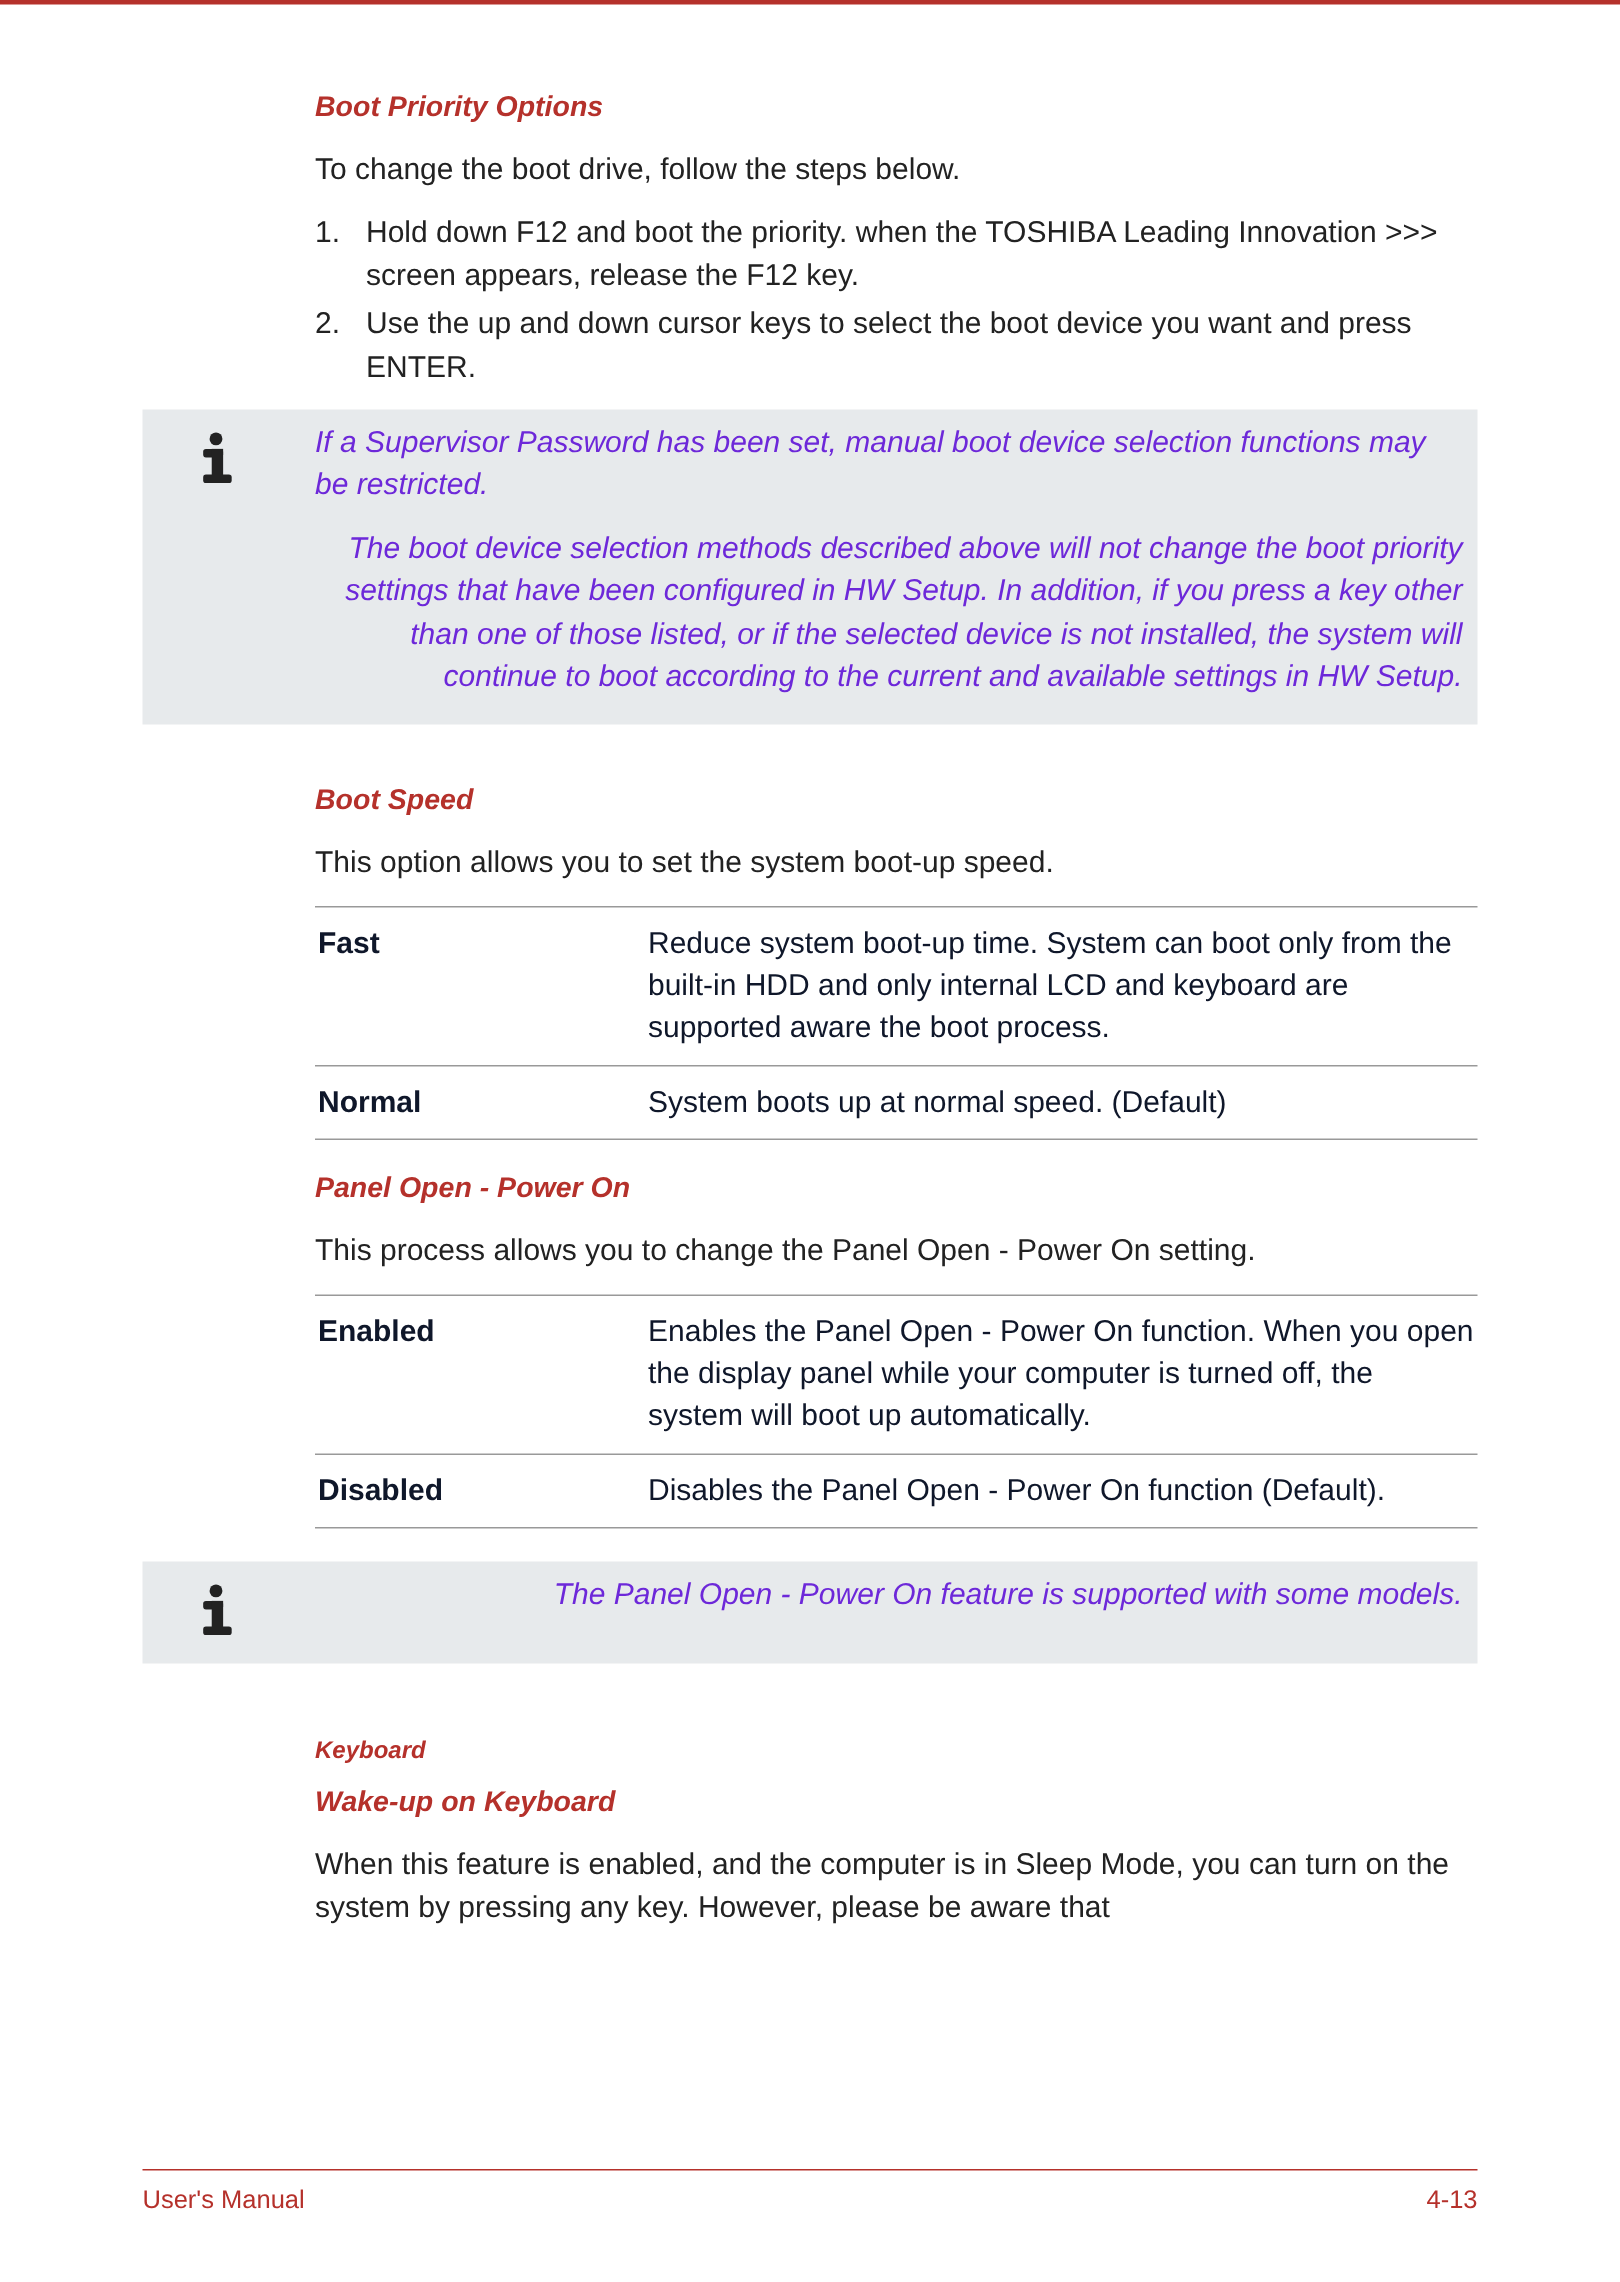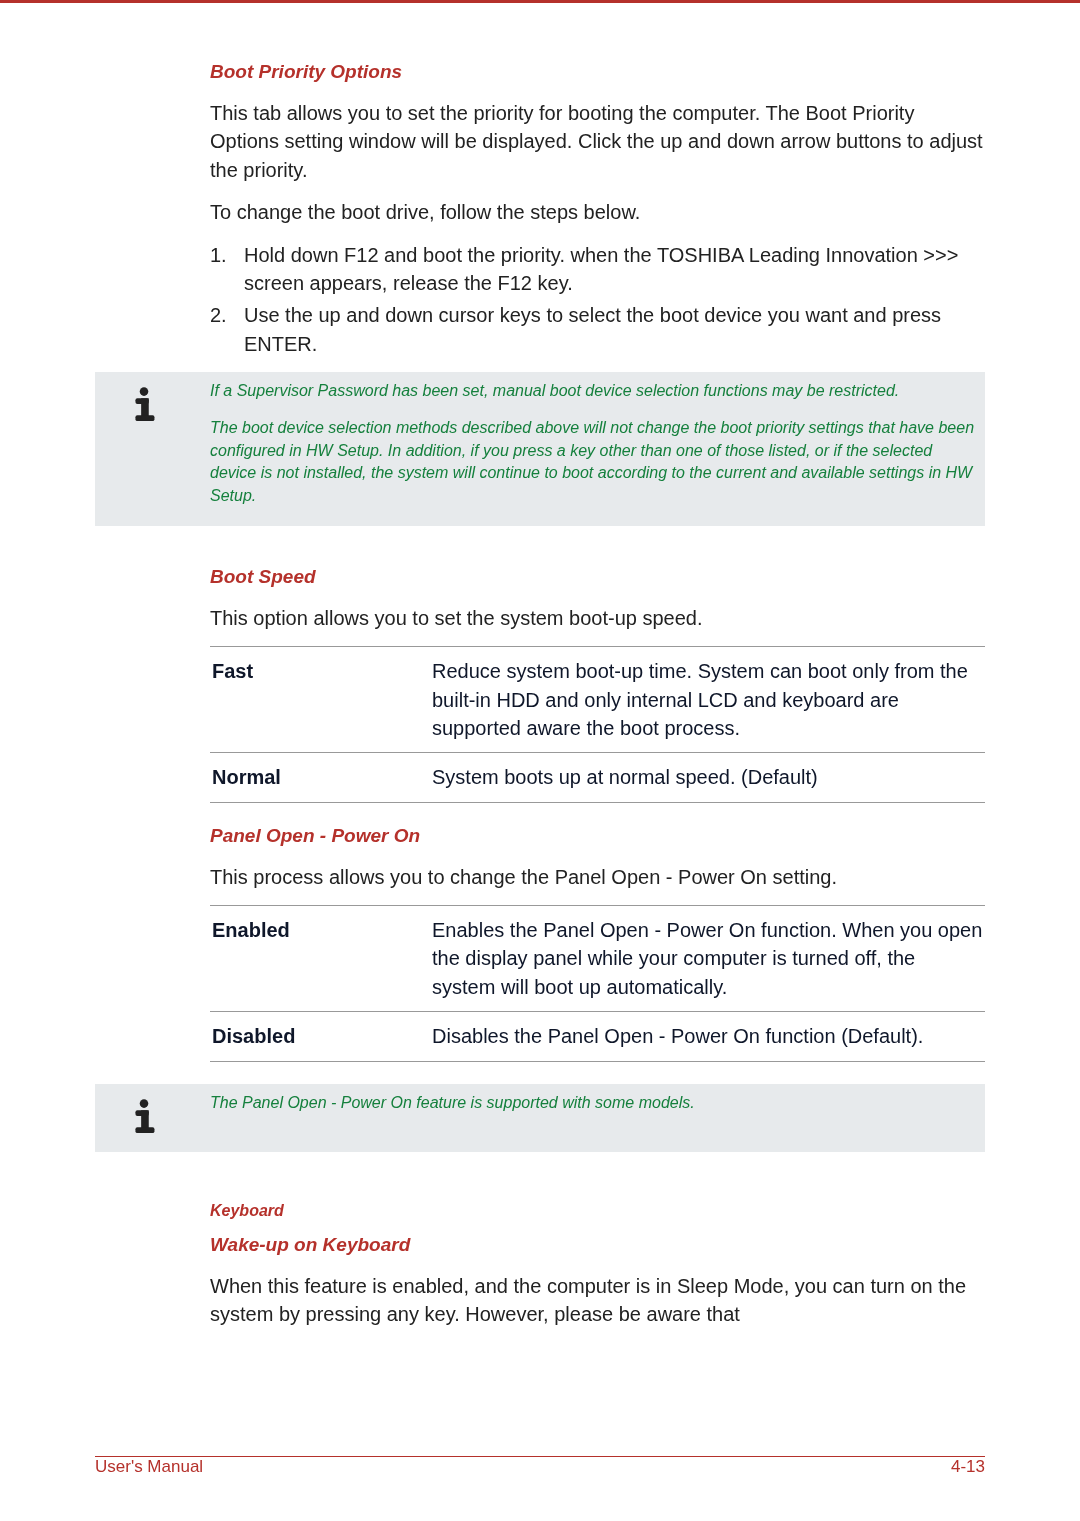--- a/index.html
+++ b/index.html
@@ -77,28 +77,29 @@
     flex-shrink: 0;
     display: flex;
     justify-content: flex-start;
     padding-left: 30px;
     padding-top: 4px;
   }
   .note-text-col {
     flex: 1;
   }
   .note-para {
-    font-size: 16px;
+    font-size: 20px;
     font-style: italic;
-    color: #15803d;
+    color: #6d28d9;
     line-height: 1.42;
     margin-bottom: 14px;
   }
   .note-para:last-child {
     margin-bottom: 0;
+    text-align: right;
   }
   .info-icon {
     width: 38px;
     height: 38px;
   }
   .def-table {
     width: 100%;
     border-collapse: collapse;
     margin-bottom: 22px;
   }
@@ -116,34 +117,34 @@
   .def-term {
     width: 220px;
     font-weight: bold;
   }
   .footer {
     position: absolute;
     bottom: 44px;
     left: 95px;
     right: 95px;
     border-top: 1px solid #b5312b;
+    padding-top: 10px;
     display: flex;
     justify-content: space-between;
     font-size: 17px;
     color: #b5312b;
   }
 </style>
 </head>
 <body>
 
 <div class="page">
   <div class="content-area">
 
     <div class="heading-red-bold-italic">Boot Priority Options</div>
-    <p class="para">This tab allows you to set the priority for booting the computer. The Boot Priority Options setting window will be displayed. Click the up and down arrow buttons to adjust the priority.</p>
     <p class="para">To change the boot drive, follow the steps below.</p>
 
     <ol class="list">
       <li class="list-item">
         <span class="list-num">1.</span>
         <span class="list-text">
           <span>Hold down </span><span class="bold">F12</span><span> and boot the priority. when the </span><span class="bold">TOSHIBA Leading Innovation &gt;&gt;&gt;</span><span> screen appears, release the </span><span class="bold">F12</span><span> key.</span>
         </span>
       </li>
       <li class="list-item">

